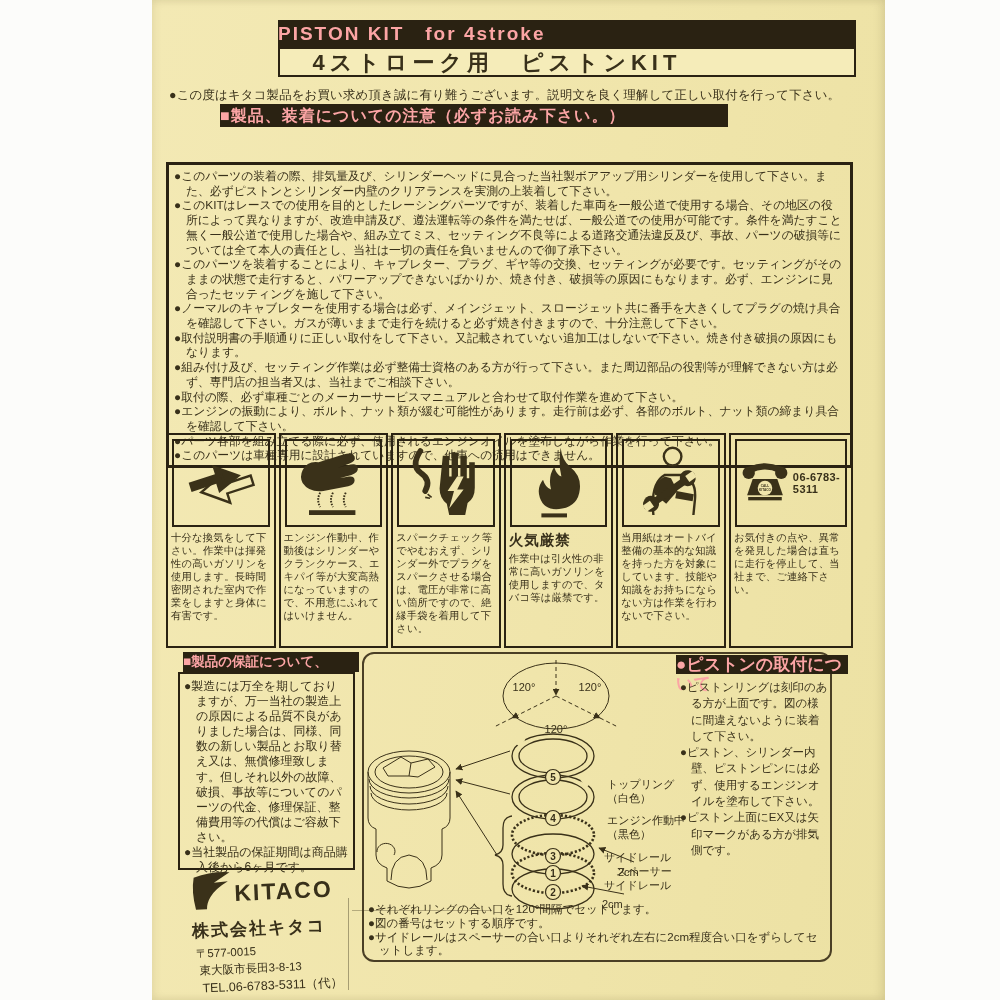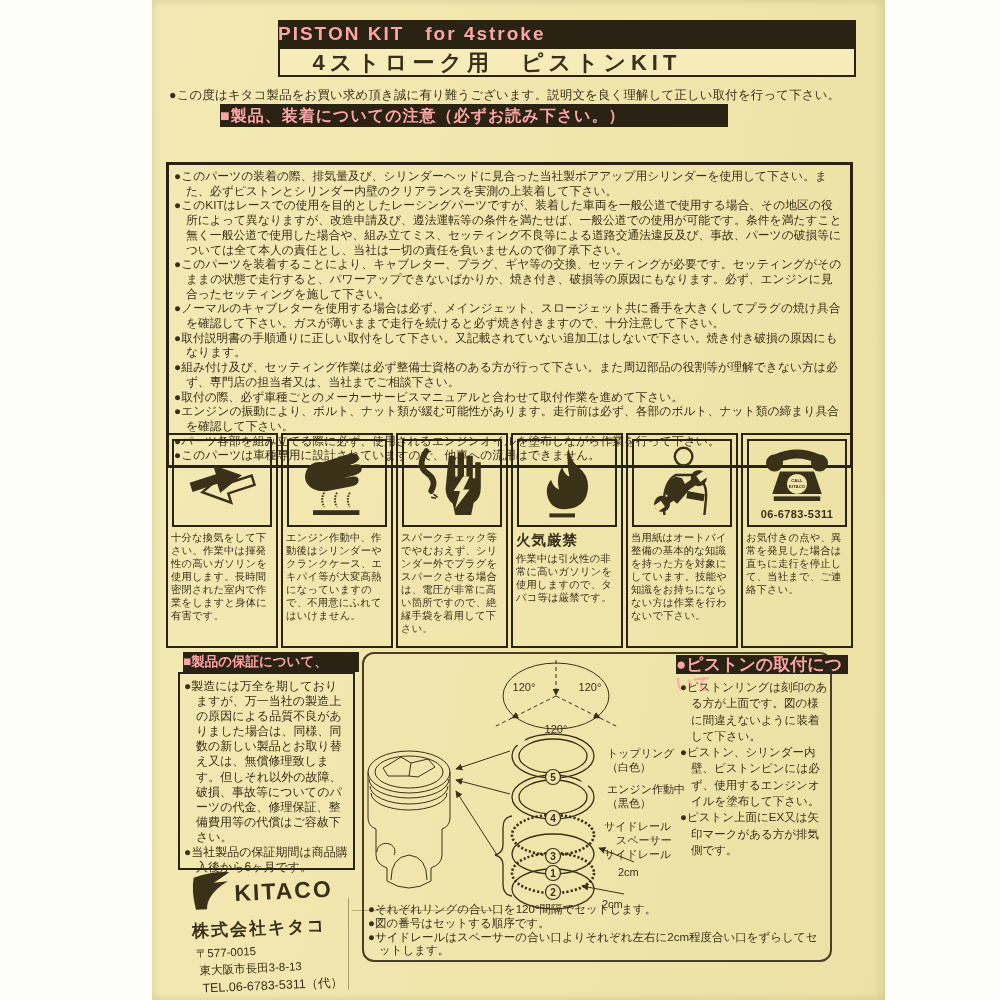--- a/index.html
+++ b/index.html
@@ -23,37 +23,37 @@
   .intro    { left:17px; top:87px; width:690px; font-size:12.4px; letter-spacing:.2px; font-weight:500; }
 
   .notice-title { left:68px; top:104px; width:508px; height:23px; font-size:16px; line-height:23px; letter-spacing:1px; }
   .notice-box { left:14px; top:127px; width:687px; height:306px; border:3px solid #2a2212;
                 padding:4px 6px 2px 5px; font-size:11.8px; line-height:14.7px;margin-top:35px; }
   .li { text-indent:-12px; padding-left:12px; }
 
   .warn-row { left:14px; top:433px; width:687px; height:215px; display:flex; gap:3px; }
   .wcell { flex:1; border:2.5px solid #2a2212; padding:2px 3px; background:transparent; }
   .wicon { height:88px; border:2px solid #2a2212; margin:2px 1px 4px; display:flex;
-           flex-direction:column; align-items:center; justify-content:center; }
+           flex-direction:row; align-items:center; justify-content:center; }
   .wicon svg { display:block; }
   .wcap  { font-size:10.3px; line-height:13px; letter-spacing:.2px; }
   .whead { font-size:14.5px; font-weight:bold; margin:0 0 2px; letter-spacing:1px; }
   .wphone{ font-weight:bold; font-size:11px; letter-spacing:.4px; line-height:12px; }
 
   .warranty-title { left:31px; top:652px; width:176px; height:20px; font-size:13.5px; line-height:20px; }
   .warranty-box { left:26px; top:672px; width:177px; height:198px; border:2.5px solid #2a2212;
                   padding:5px 4px; font-size:12px; line-height:15.1px; }
 
   .rounded-box { left:210px; top:652px; width:470px; height:310px; border:2px solid #4a3f25; border-radius:12px; }
   .pi-title { left:524px; top:655px; width:172px; height:19px; font-size:17px; line-height:19px; }
   .pi-items { left:528px; top:679px; width:150px; font-size:11.5px; line-height:16.3px; }
   .pi-items .li { text-indent:-11px; padding-left:11px; }
 
   .diagram-svg { left:214px; top:656px; width:300px; height:262px; z-index:1; }
-  .dlabel { font-size:11px; line-height:13.5px; white-space:pre-line; z-index:2; }
+  .dlabel { font-size:11px; line-height:13.5px; white-space:pre-line; z-index:2;margin-top:31px; }
   .ln  { fill:none; stroke:#3a3119; stroke-width:1.3px; }
   .ln2 { fill:none; stroke:#3a3119; stroke-width:1px; }
   .dsh { stroke-dasharray:4,3; }
   .tex { fill:none; stroke:#3a3119; stroke-width:2.6px; stroke-dasharray:2.2,2; }
   .fl  { fill:#3a3119; }
   .pf  { fill:#f0e5ab; }
   .dtext { font-size:11px; fill:#38301a; }
   .btext { font-size:10px; font-weight:bold; fill:#38301a; text-anchor:middle; }
   .badge { fill:#f0e5ab; stroke:#3a3119; stroke-width:1.2px; }
 

